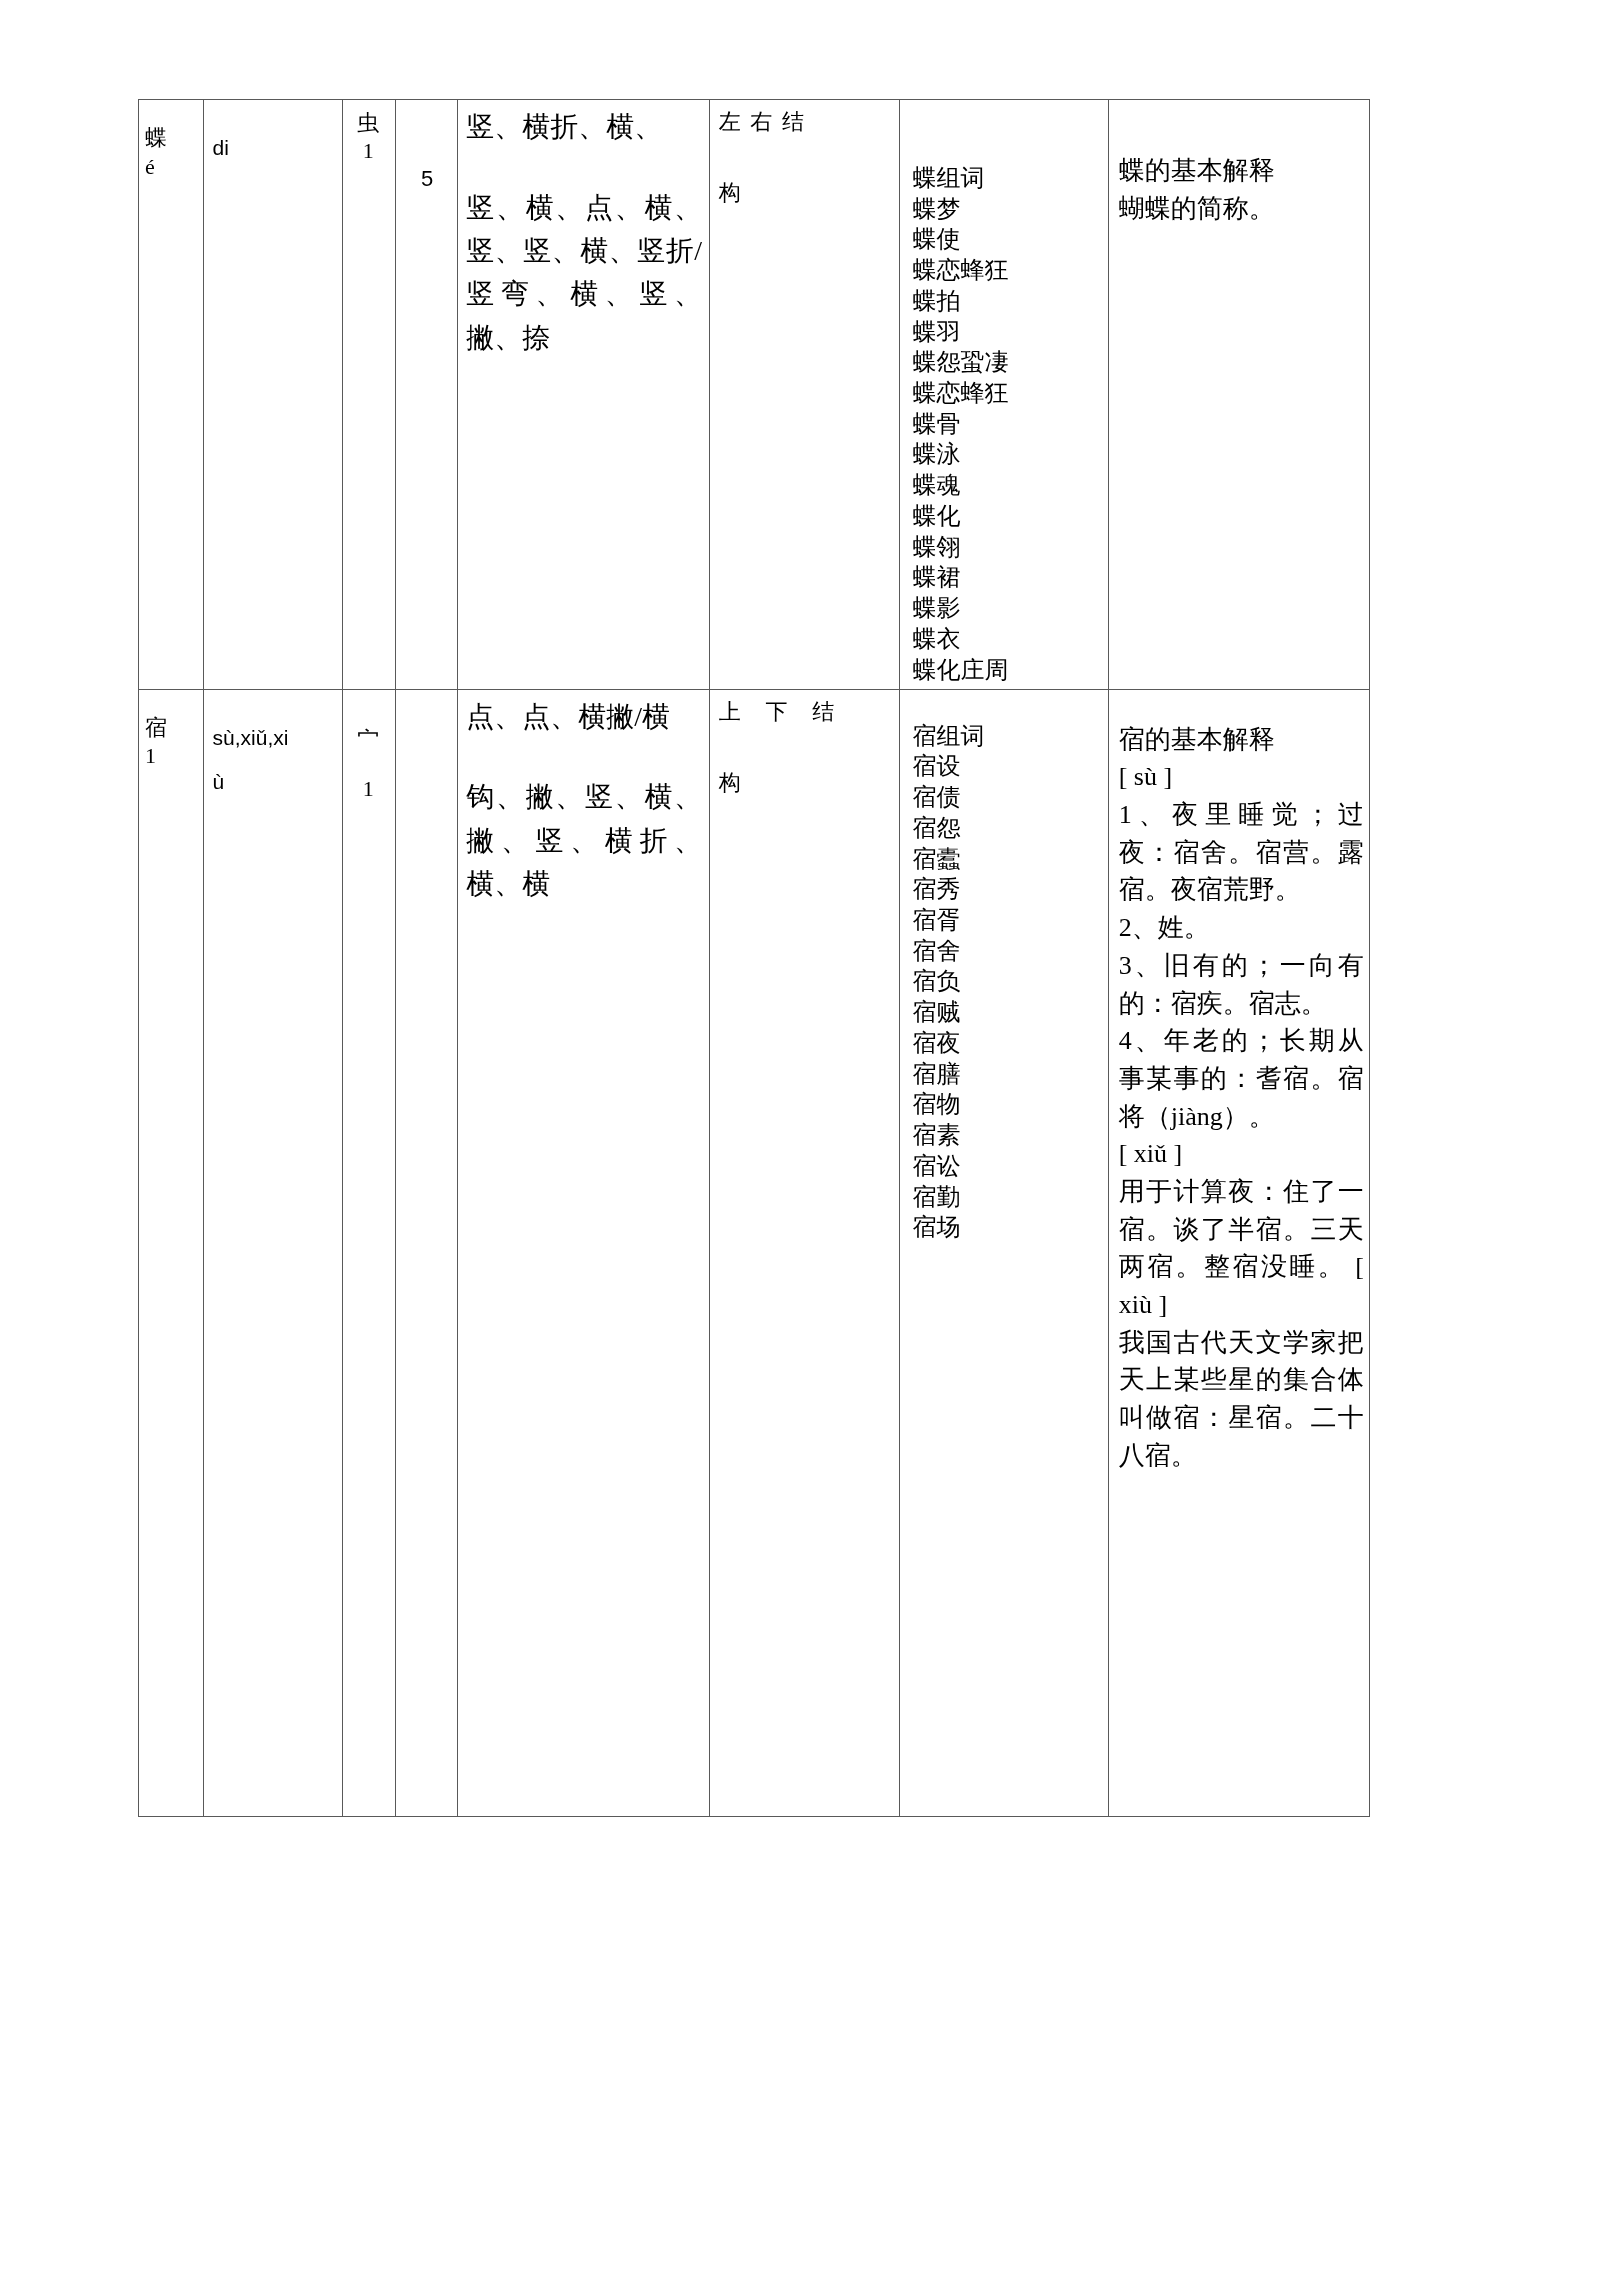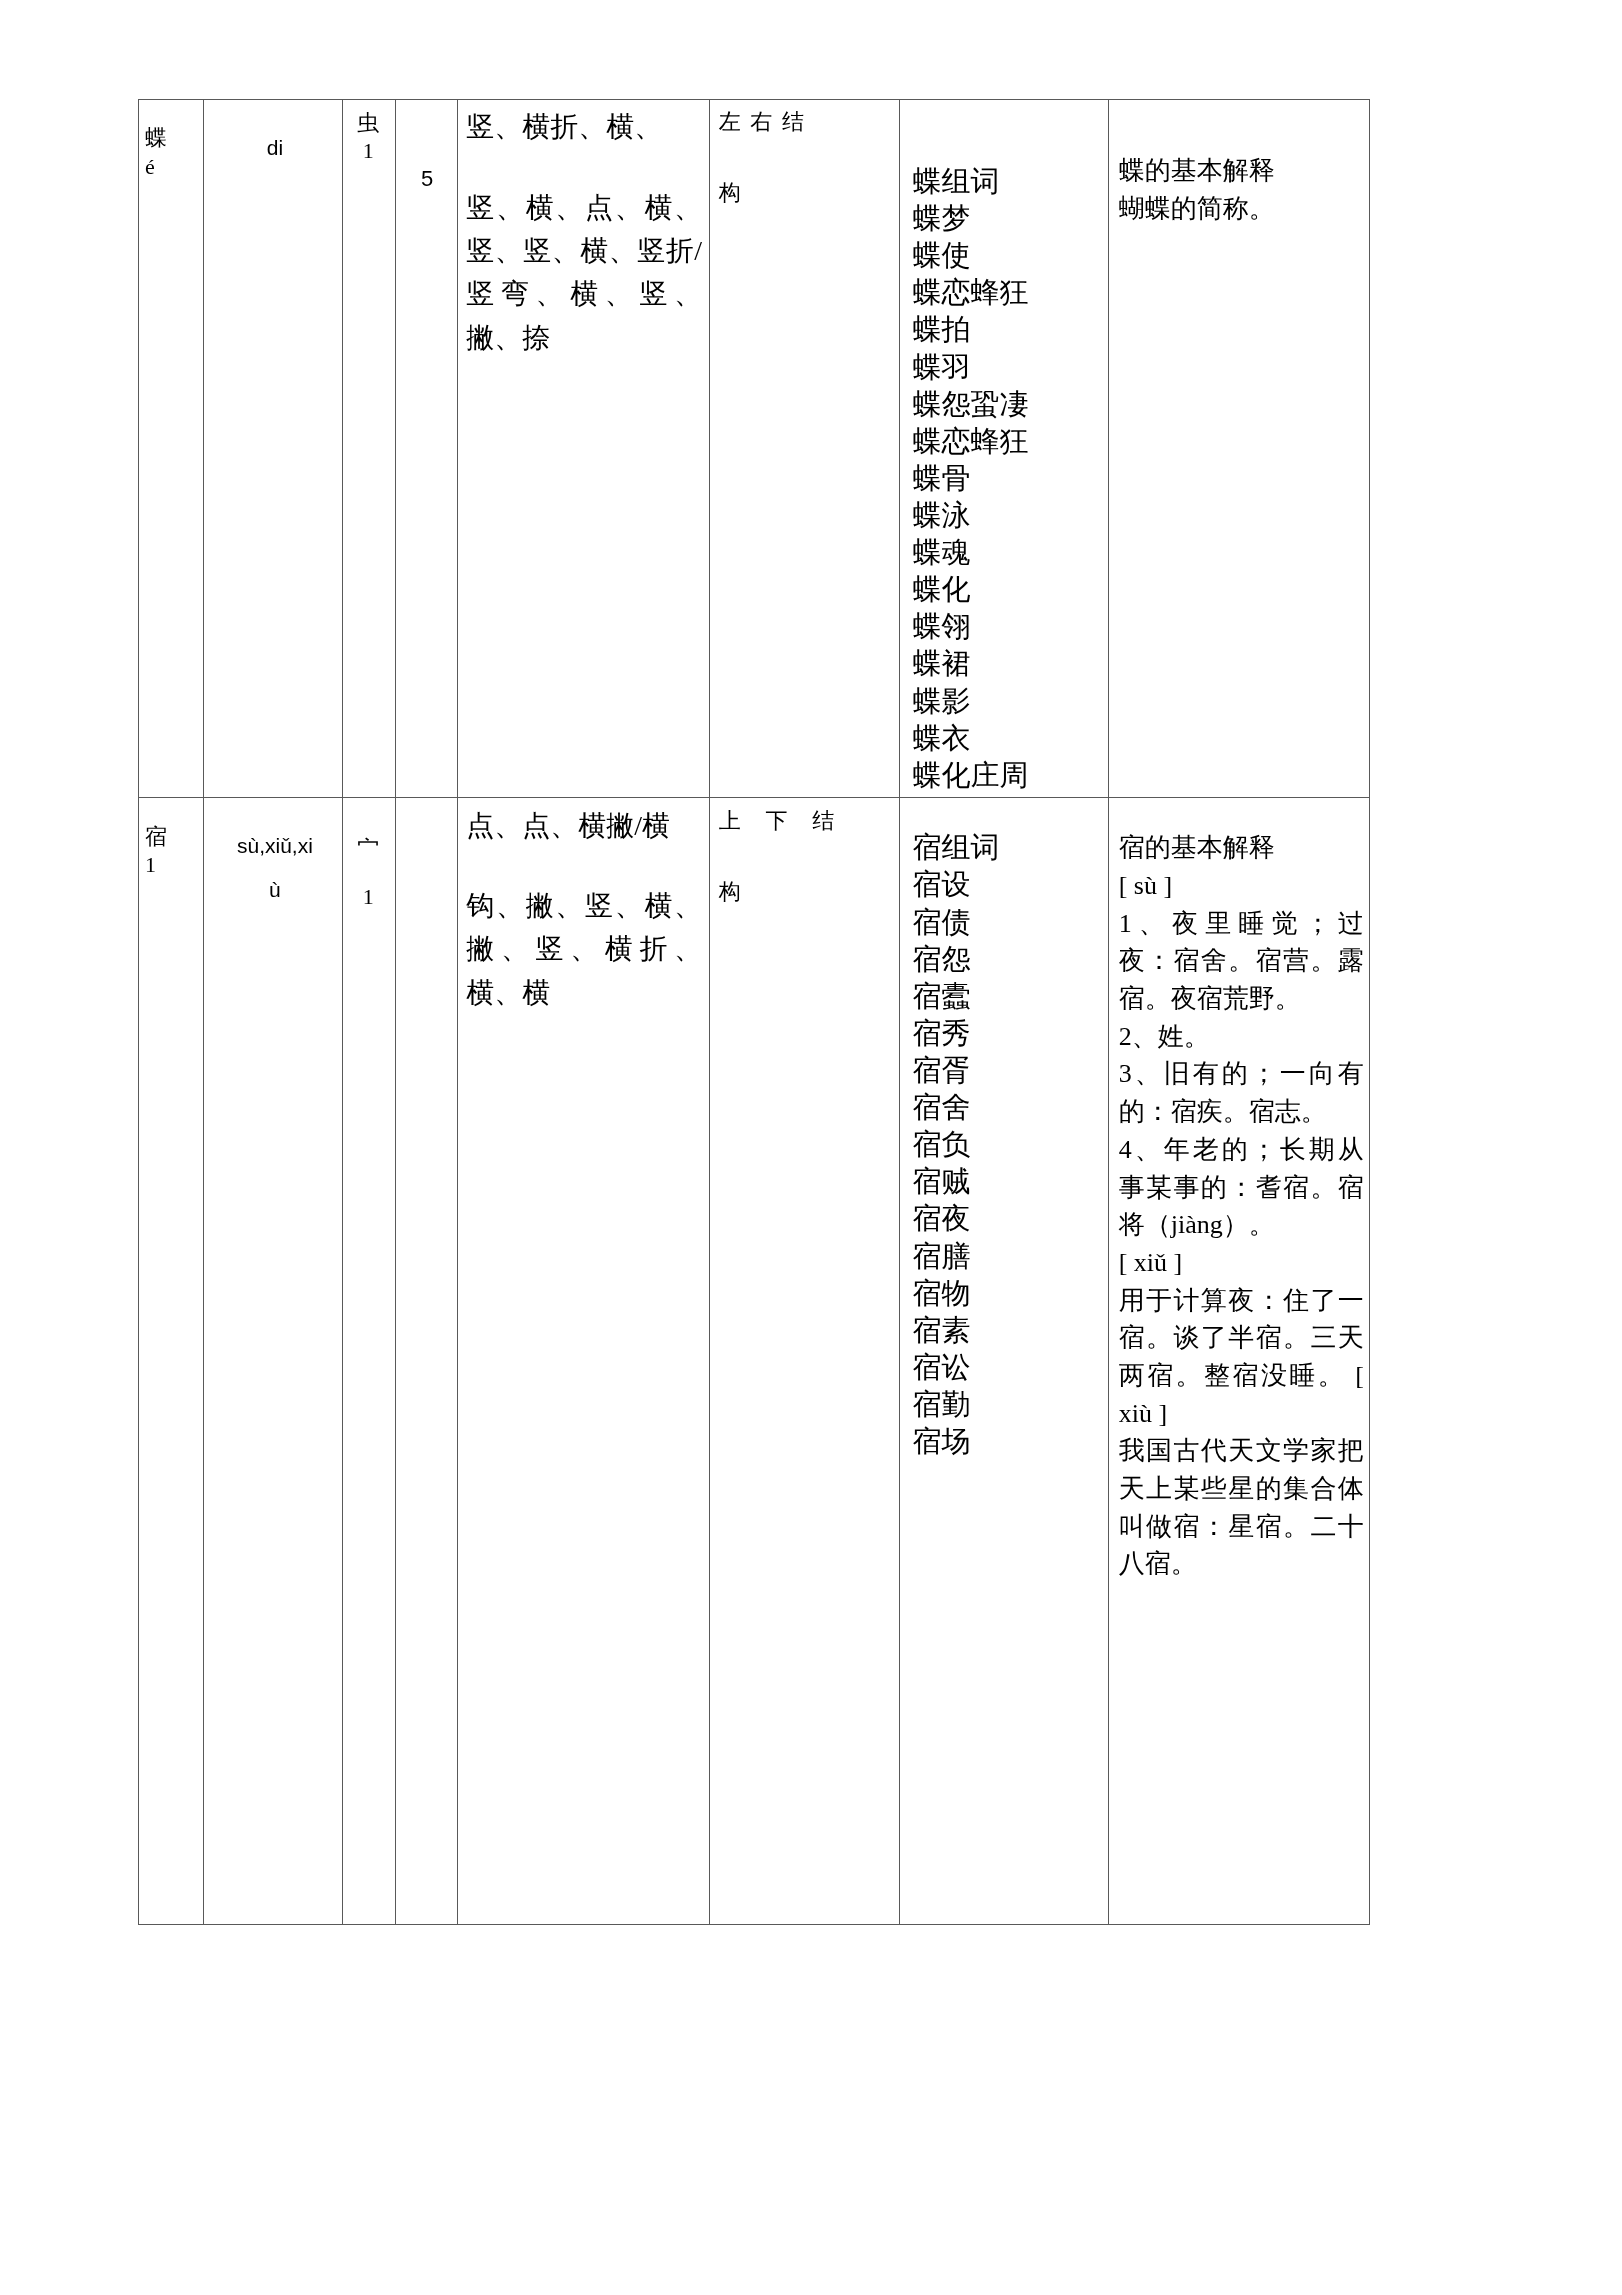--- a/index.html
+++ b/index.html
@@ -67,21 +67,20 @@
   .char-idx { display: block; }
 
   
   .pinyin-cell .cell-inner {
     font-family: "Liberation Sans", "DejaVu Sans", sans-serif;
     font-size: 21px;
     padding-top: 26px;
     padding-left: 8.7px;
     line-height: 2.1;
     word-break: break-all;
-    text-align: center;
   }
 
   .radical-cell .cell-inner {
     padding-top: 8.7px;
     padding-left: 3.5px;
     font-size: 22px;
     line-height: 1.3;
     text-align: center;
   }
   .radical-cell.r2 .cell-inner {
@@ -122,21 +121,21 @@
     display: block;
     letter-spacing: 9.6px;
     margin-bottom: 37px;
     white-space: nowrap;
   }
   .struct-b { display: block; }
 
   .words-cell .cell-inner {
     padding-top: 63px;
     padding-left: 12.2px;
-    font-size: 29px;
+    font-size: 24px;
     line-height: 1.28;
   }
   .words-cell.r2 .cell-inner {
     padding-top: 31px;
   }
   .word-line { display: block; white-space: nowrap; }
 
   .expl-cell .cell-inner {
     padding-top: 52px;
     padding-left: 9.6px;

